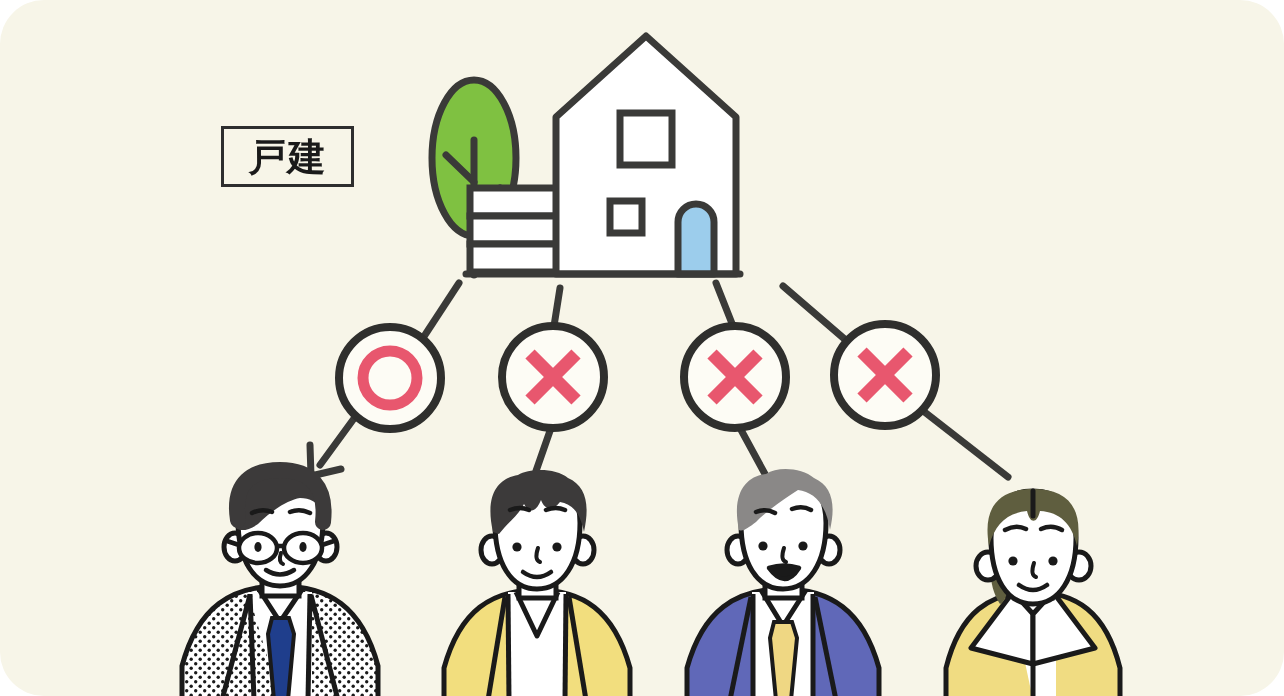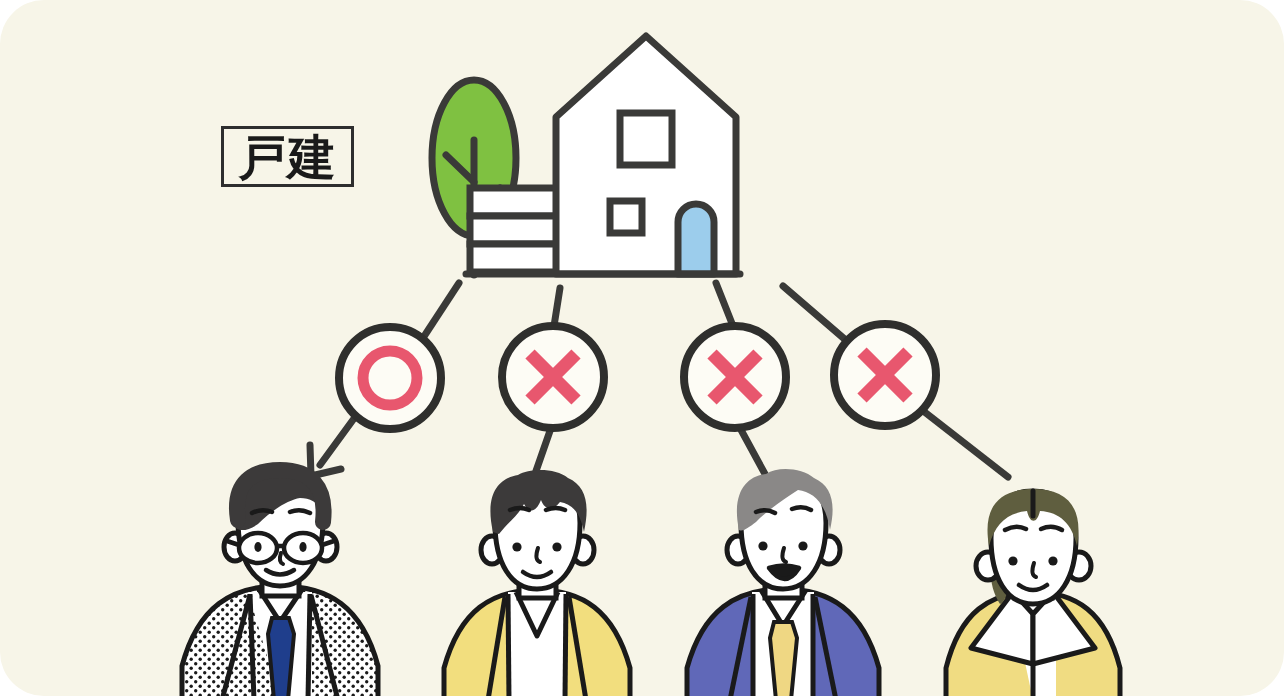--- a/index.html
+++ b/index.html
@@ -36,21 +36,21 @@
     height: 61px;
     border: 3px solid #2e2e2e;
     background: #F7F5E8;
     display: flex;
     align-items: center;
     justify-content: center;
     box-sizing: border-box;
   }
   .label-box span {
     font-family: "DejaVu Sans", "Liberation Sans", sans-serif;
-    font-size: 48px;
+    font-size: 38px;
     font-weight: 700;
     color: #1a1a1a;
     letter-spacing: 1px;
     line-height: 1;
   }
 </style>
 </head>
 <body>
 
 <div id="canvas">

